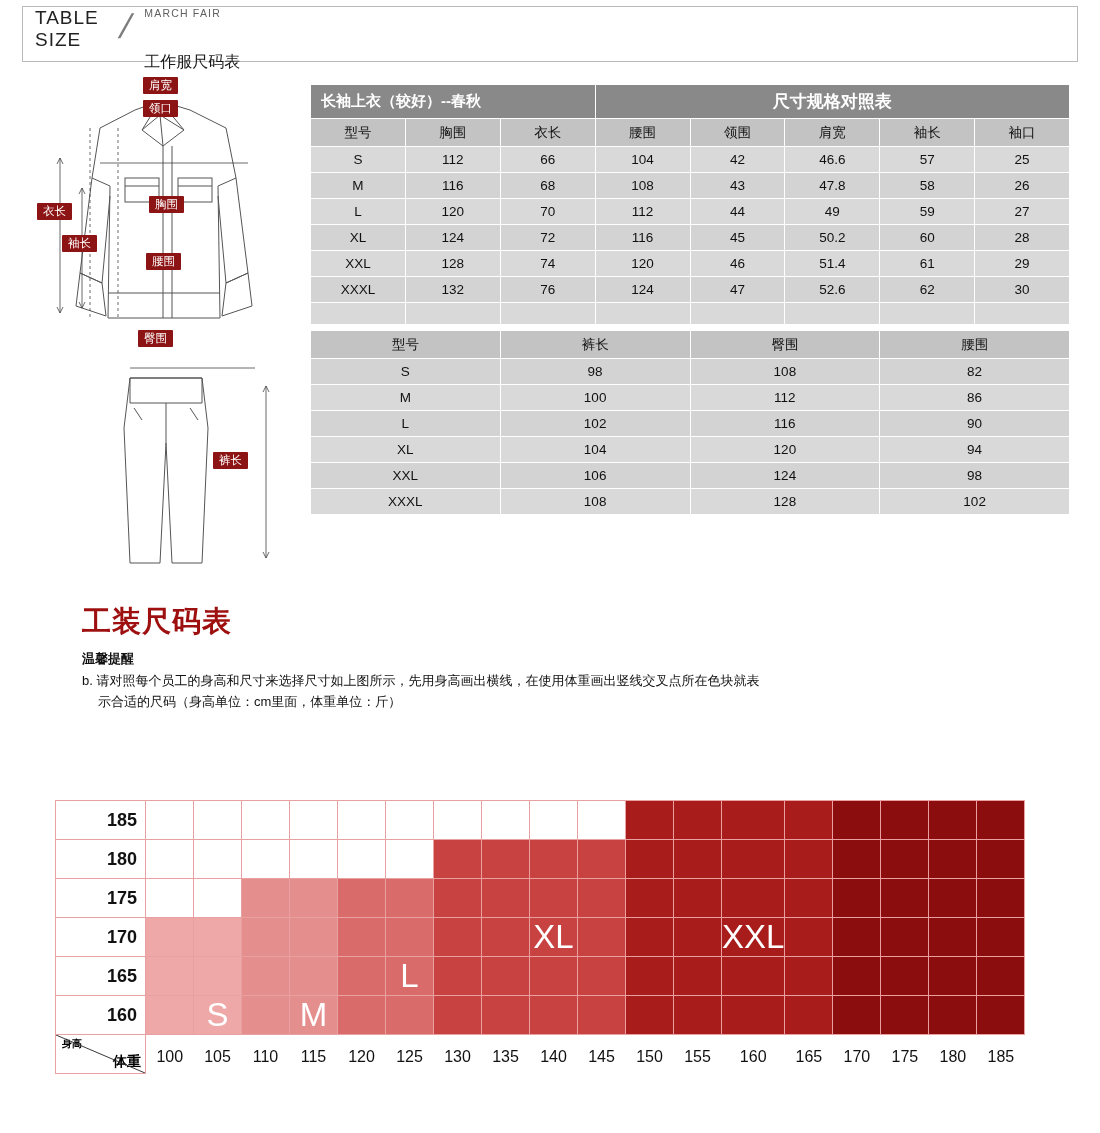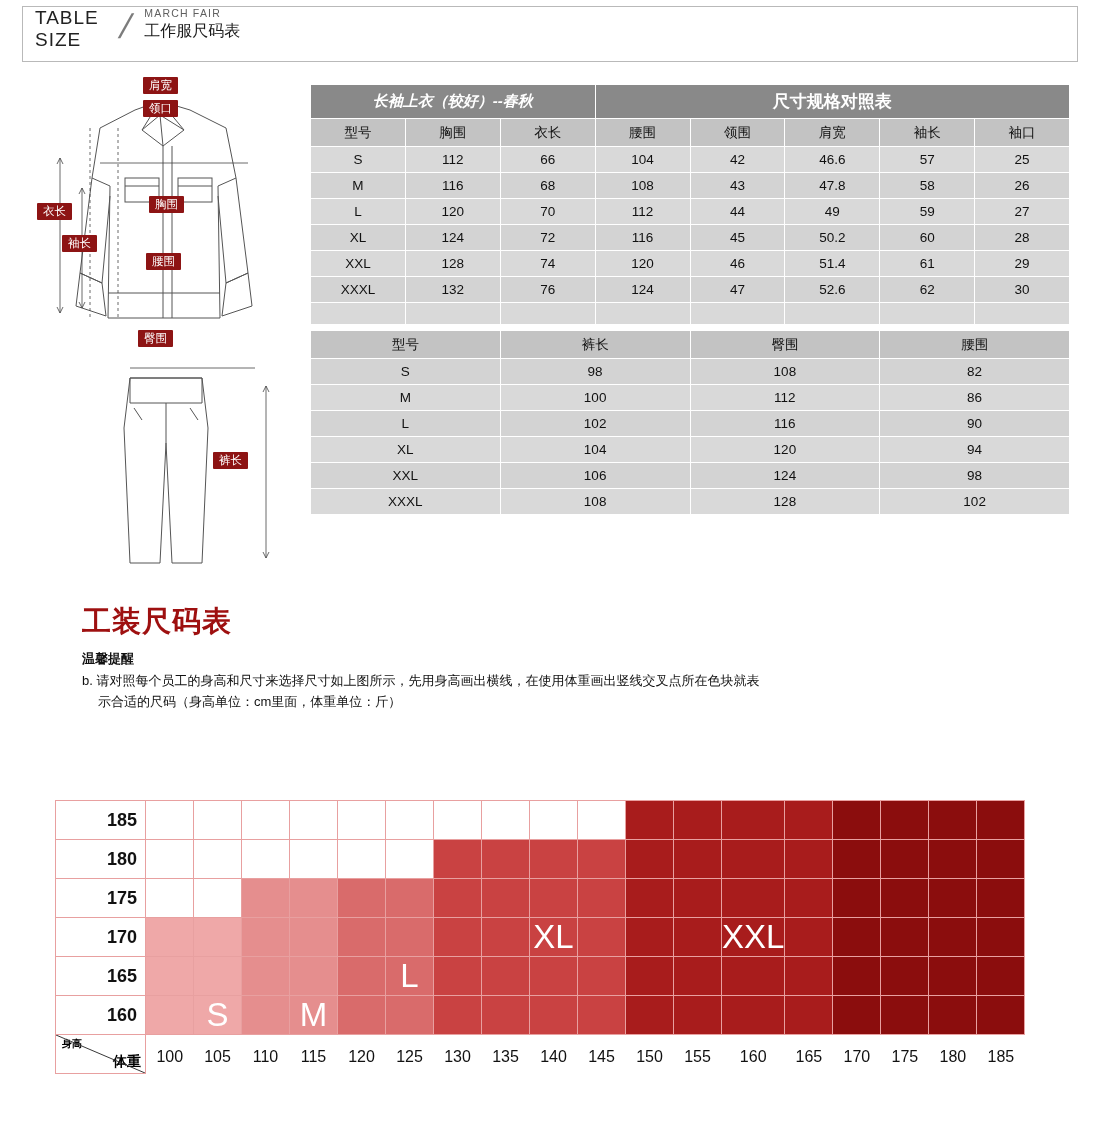--- a/index.html
+++ b/index.html
@@ -11,40 +11,40 @@
   }
 
   
   .header { position:absolute; left:22px; top:6px; width:1056px; height:56px; border:1px solid #b9b9b9; }
   .header-inner { display:flex; height:100%; padding-left:12px; }
   .hdr-left { display:flex; flex-direction:column; line-height:1.15; }
   .hdr-table { font-size:19px; letter-spacing:1px; color:#222; }
   .hdr-size { font-size:19px; letter-spacing:1px; color:#222; }
   .hdr-slash { margin:0 16px 0 20px; color:#7c7c7c; font-size:34px; font-weight:300;
                transform:skewX(-16deg); display:inline-block; }
-  .hdr-right { display:flex; flex-direction:column; line-height:1.3; }
+  .hdr-right { display:flex; flex-direction:column; line-height:1.3;gap:31px; }
   .hdr-brand { font-size:10.5px; letter-spacing:1.2px; color:#5f5f5f; }
   .hdr-cn { font-size:16px; color:#1a1a1a; }
 
   
   .figure { position:absolute; left:30px; top:68px; width:270px; height:520px; }
   .figure svg { display:block; }
   .tag {
     position:absolute; background:#8d1414; color:#fff; font-size:11.5px;
     padding:1px 6px; white-space:nowrap; border-radius:1px;
     font-family:"Liberation Sans","DejaVu Sans",sans-serif;
   }
 
   
   .tbl-wrap { position:absolute; left:310px; }
   table.size { border-collapse:collapse; width:100%; table-layout:fixed; }
   table.size td, table.size th { border:1px solid #ffffff; }
   .band { background:#898989; color:#fff; }
   .band td { height:34px; padding:0 10px; font-size:15px; font-weight:bold; border:1px solid #898989; }
-  .band .band-title { text-align:center;font-style:italic; }
+  .band .band-title { text-align:left; }
   .band .band-sub { text-align:center; font-size:17px; }
   .hrow td { background:#c3c3c3; height:28px; text-align:center; font-size:13.5px; color:#111; }
   .drow td { background:#d9d9d9; height:26px; text-align:center; font-size:13.5px; color:#111; }
   .drow:nth-child(even) td { background:#d3d3d3; }
   .erow td { background:#d9d9d9; height:22px; }
 
   .tbl1 { top:84px; width:760px; }
   .tbl2 { top:330px; width:760px; }
 
   

